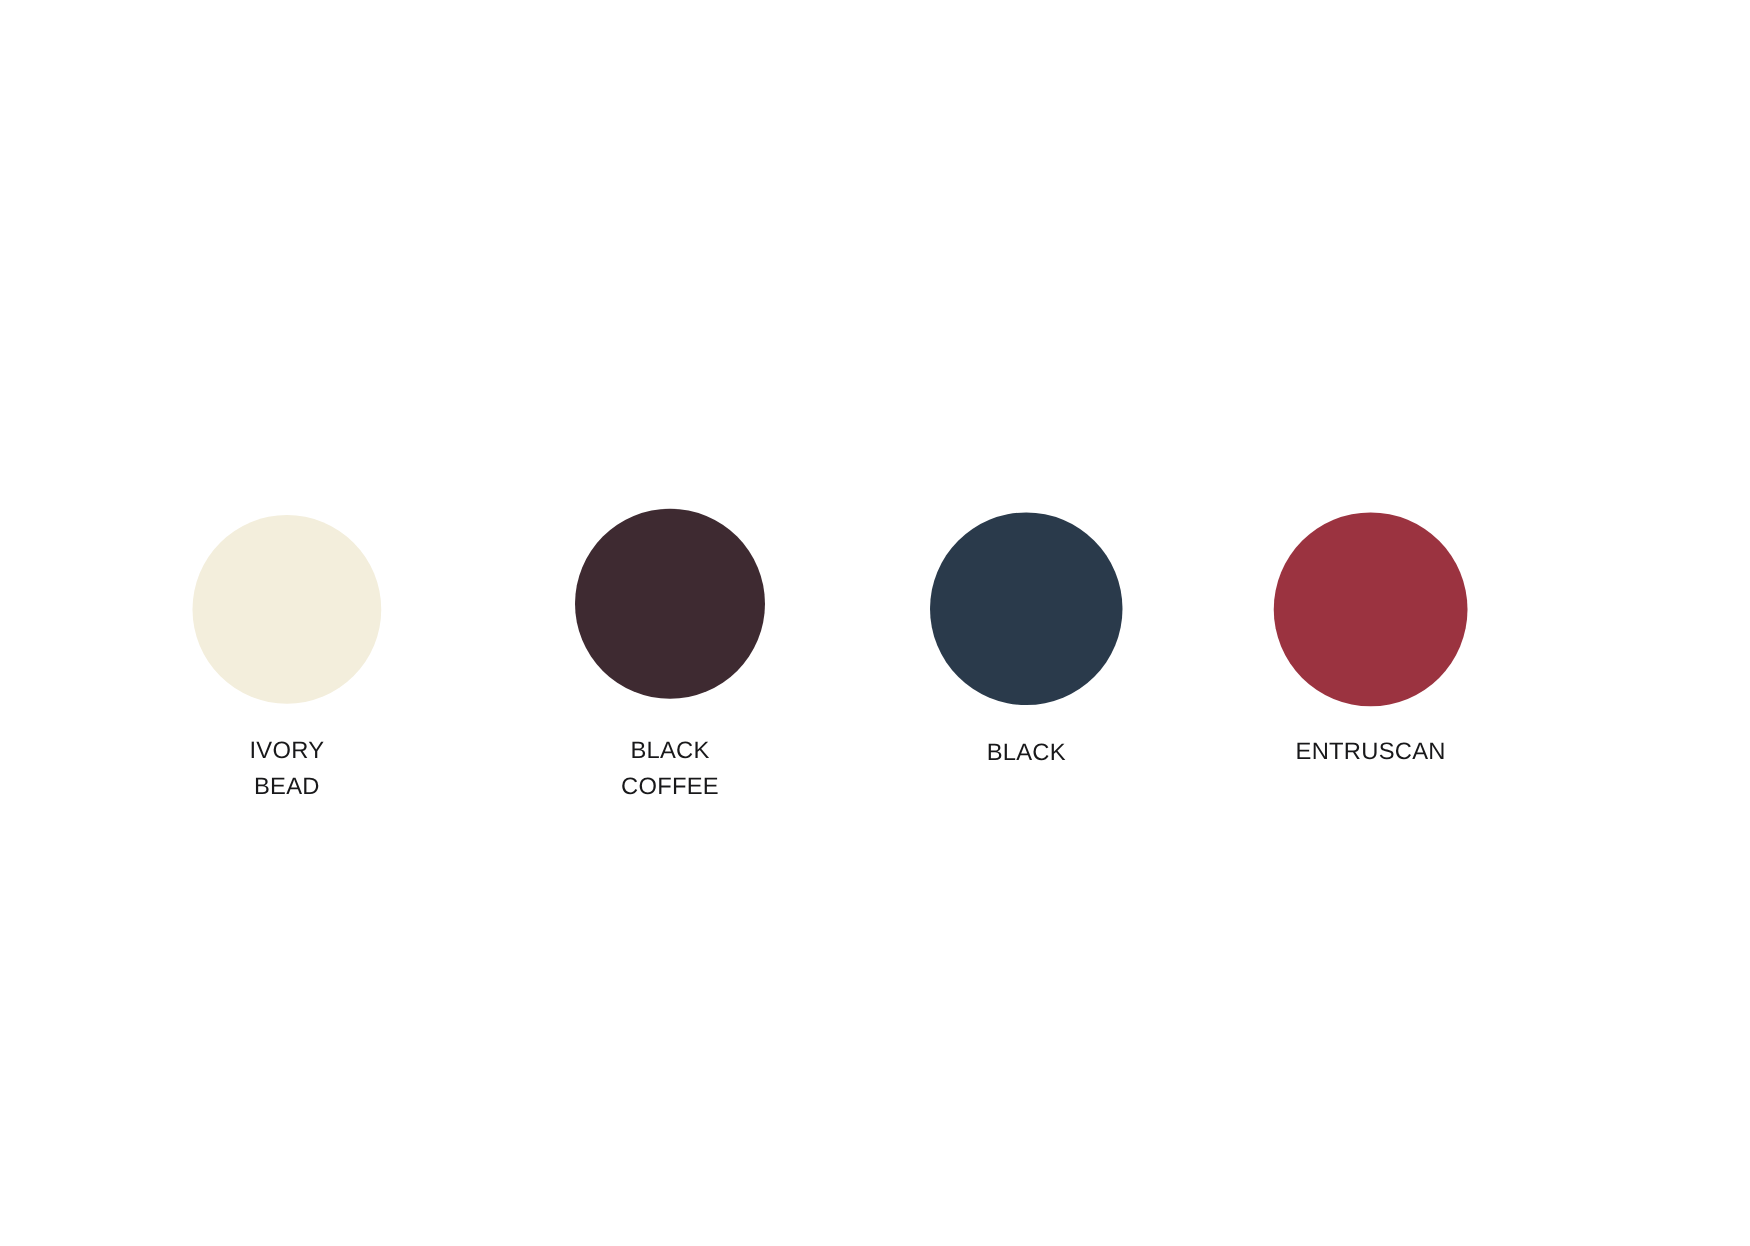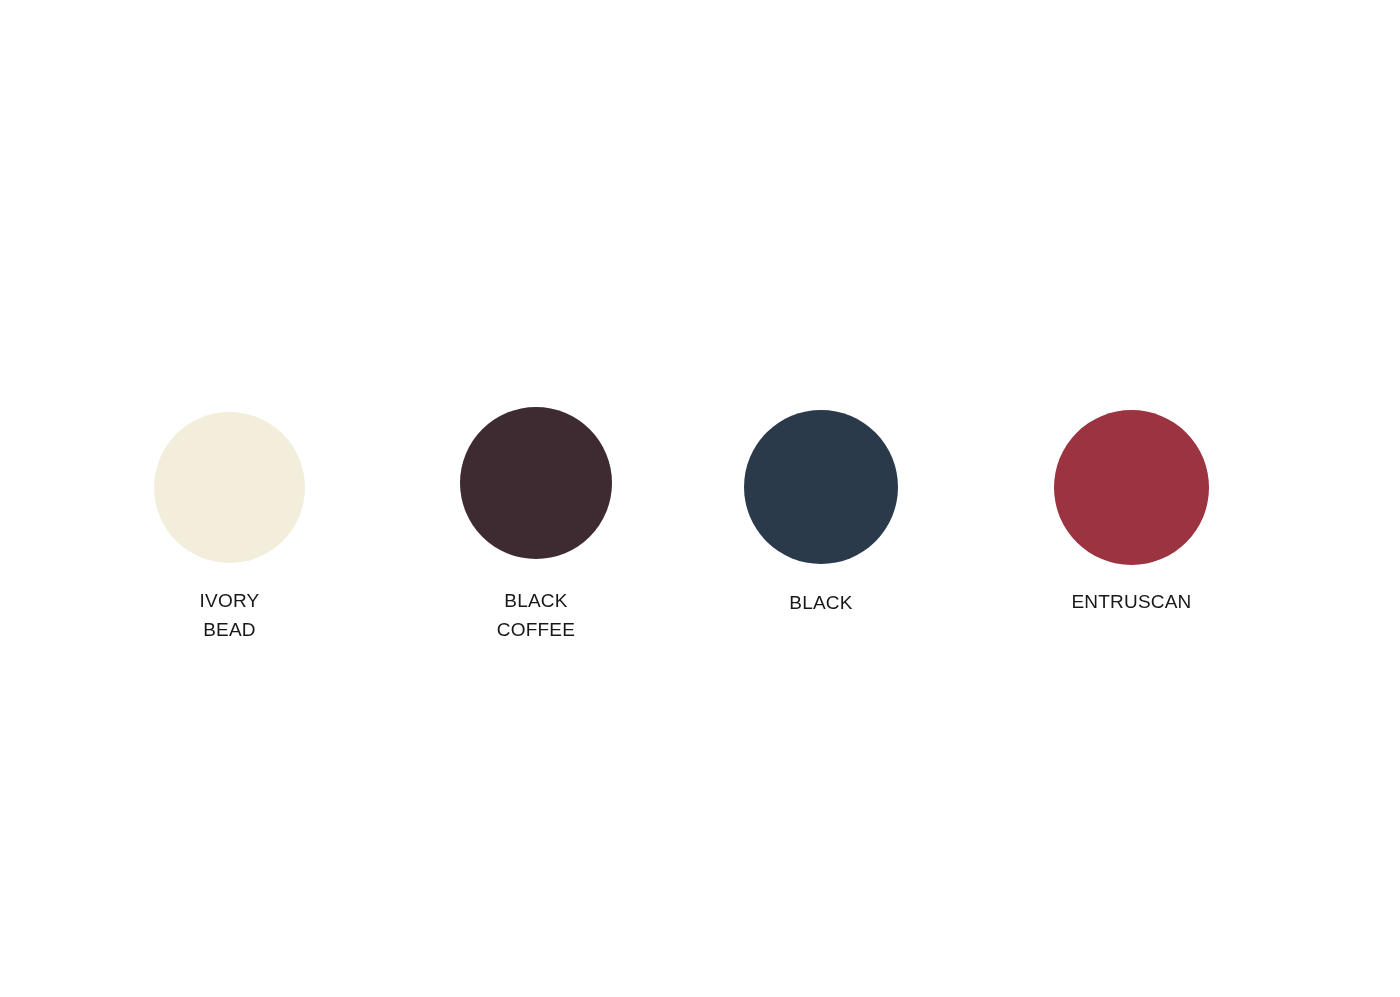--- a/index.html
+++ b/index.html
@@ -43,21 +43,21 @@
     font-weight: 400;
     line-height: 29px;
     letter-spacing: 0.2px;
     white-space: pre-line;
   }
 
   
   .sw-0 { left: 154px; top: 412px; }
   .sw-1 { left: 460px; top: 407px; }
   .sw-2 { left: 744px; top: 410px; }
-  .sw-3 { left: 1054px; top: 410px; }
+  .sw-3 { left: 1019px; top: 410px; }
 
   .sw-0 .swatch-dot { width: 151px; height: 151px; }
   .sw-1 .swatch-dot { width: 152px; height: 152px; }
   .sw-2 .swatch-dot { width: 154px; height: 154px; }
   .sw-3 .swatch-dot { width: 155px; height: 155px; }
 
   .sw-0 .swatch-label { margin-top: 23px; }
   .sw-1 .swatch-label { margin-top: 27px; }
   .sw-2 .swatch-label { margin-top: 24px; }
   .sw-3 .swatch-label { margin-top: 22px; }

